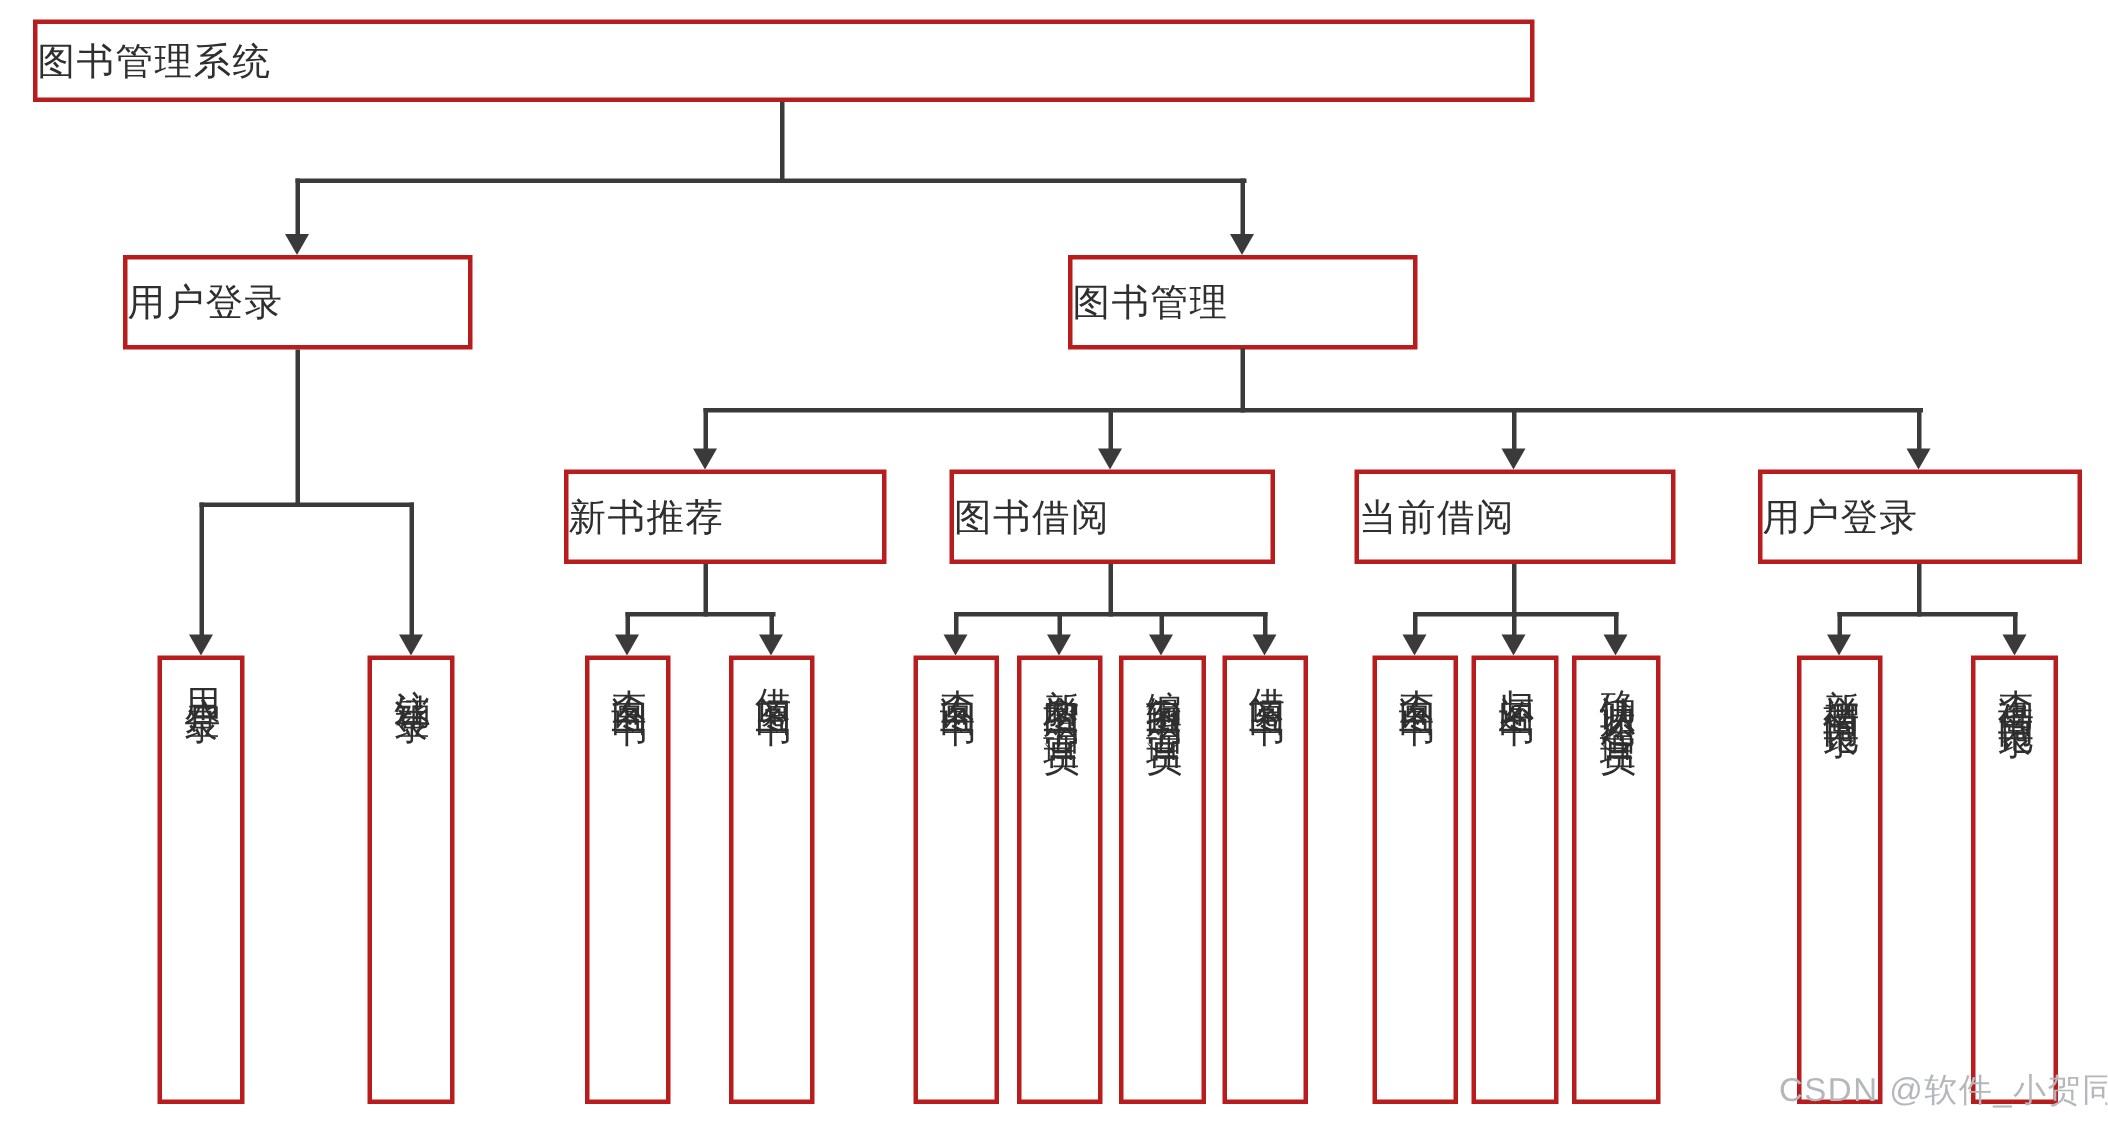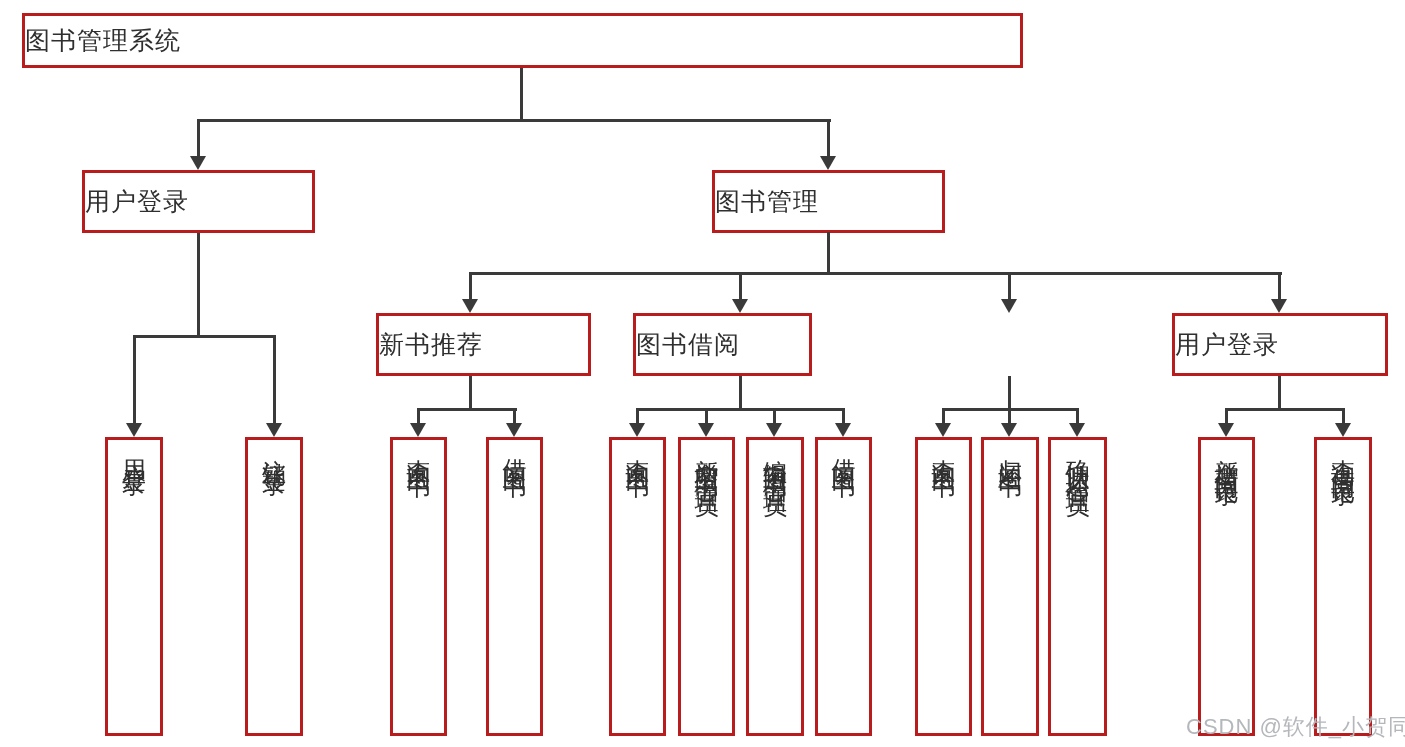--- a/index.html
+++ b/index.html
@@ -90,22 +90,25 @@
   <div class="line" style="left:739px;top:272px;width:3px;height:30px;"></div>
   <div class="arrowhead" style="left:732px;top:299px;"></div>
   <div class="line" style="left:1008px;top:272px;width:3px;height:30px;"></div>
   <div class="arrowhead" style="left:1001px;top:299px;"></div>
   <div class="line" style="left:1278px;top:272px;width:3px;height:30px;"></div>
   <div class="arrowhead" style="left:1271px;top:299px;"></div>
 
   <div class="box hlabel" style="left:376px;top:313px;width:215px;height:63px;">
     <span>新书推荐</span>
   </div>
-  <div class="box hlabel" style="left:633px;top:313px;width:179px;height:63px;">
+  <div class="box hlabel" style="left:633px;top:313px;width:217px;height:63px;">
     <span>图书借阅</span>
+  </div>
+  <div class="box hlabel" style="left:903px;top:313px;width:214px;height:63px;">
+    <span>当前借阅</span>
   </div>
   <div class="box hlabel" style="left:1172px;top:313px;width:216px;height:63px;">
     <span>用户登录</span>
   </div>
 
   <div class="line" style="left:469px;top:376px;width:3px;height:35px;"></div>
   <div class="line" style="left:417px;top:408px;width:100px;height:3px;"></div>
   <div class="line" style="left:417px;top:408px;width:3px;height:16px;"></div>
   <div class="arrowhead" style="left:410px;top:423px;"></div>
   <div class="line" style="left:513px;top:408px;width:3px;height:16px;"></div>

